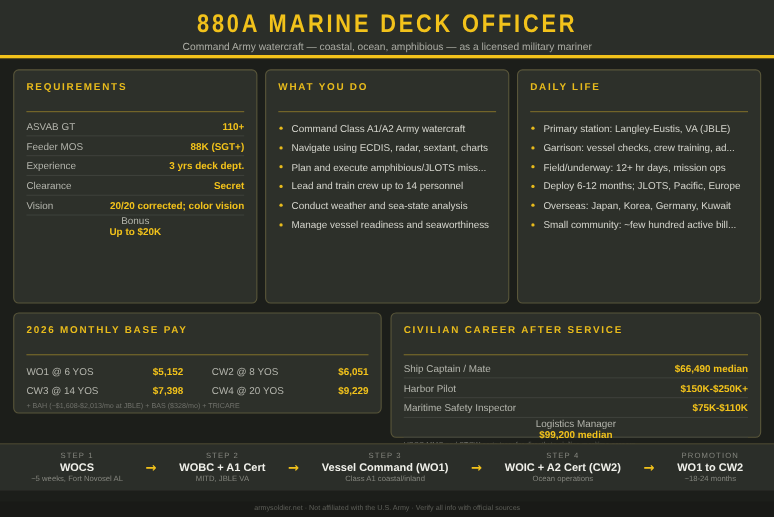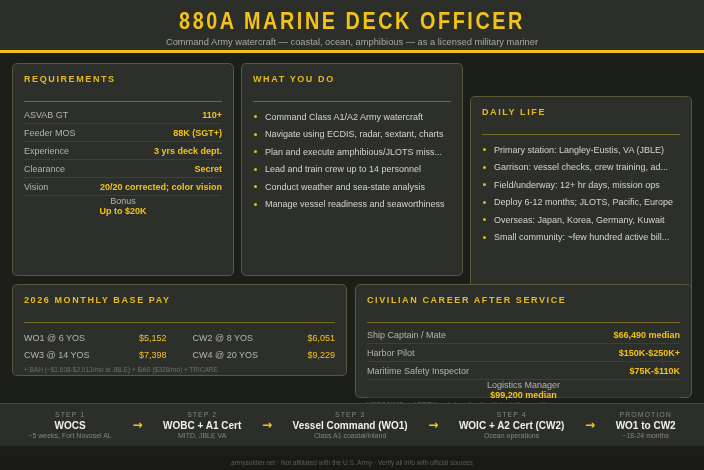--- a/index.html
+++ b/index.html
@@ -76,21 +76,21 @@
     display: grid; grid-template-columns: 1fr 1fr; column-gap: 26px;
     padding-top: 6px;
   }
   .pay-cell {
     display: flex; justify-content: space-between; align-items: center;
     height: 17px;
     font-family: "Liberation Sans", sans-serif;
     font-size: 9px;
   }
   .pay-label { color: #b3b4ac; }
-  .pay-value { color: #f2c21b; font-weight: normal; }
+  .pay-value { color: #f2c21b; font-weight: bold; }
   .note {
     font-family: "Liberation Sans", sans-serif;
     font-size: 6.5px;
     color: #6f706a;
     margin-top: 3px;
   }
   .steps-bar {
     position: absolute; left: 0; top: 403px; width: 704px; height: 43px;
     background: #2b2e29;
     border-top: 1px solid #4a4630;
@@ -173,21 +173,21 @@
         <span class="bullet-dot"></span>
         <span>Conduct weather and sea-state analysis</span>
       </li>
     <li>
         <span class="bullet-dot"></span>
         <span>Manage vessel readiness and seaworthiness</span>
       </li>
   </ul>
 </div>
 
-<div class="card" style="left:470px;top:63px;width:222px;height:213px;margin-top:33px;">
+<div class="card" style="left:470px;top:63px;width:222px;height:213px;">
   <div class="card-title">DAILY LIFE</div>
   <ul class="bullets">
     <li>
         <span class="bullet-dot"></span>
         <span>Primary station: Langley-Eustis, VA (JBLE)</span>
       </li>
     <li>
         <span class="bullet-dot"></span>
         <span>Garrison: vessel checks, crew training, ad...</span>
       </li>

